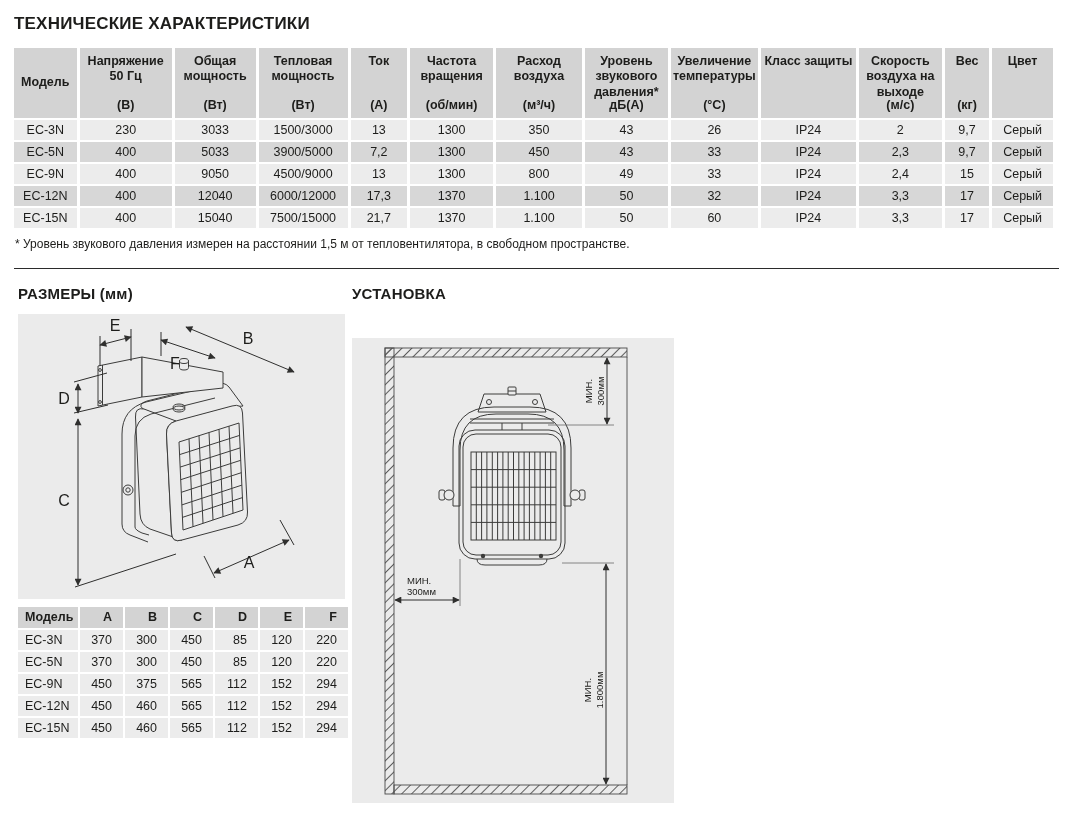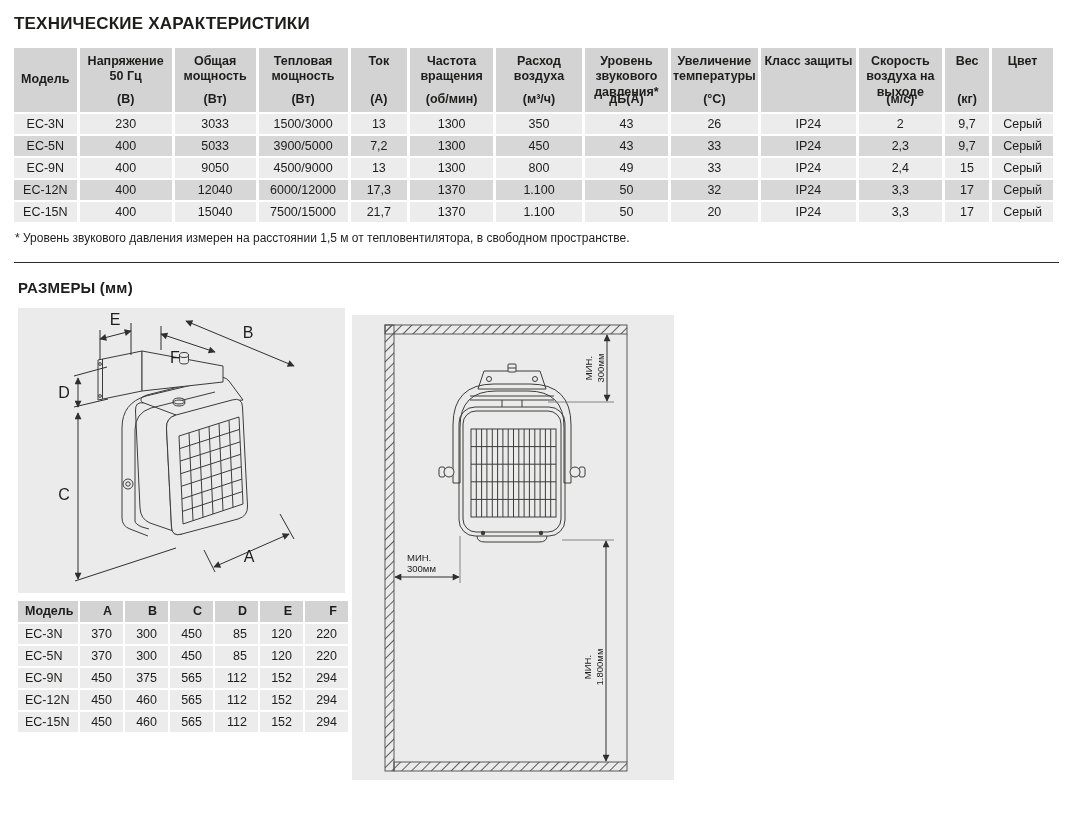--- a/index.html
+++ b/index.html
@@ -18,21 +18,21 @@
   }
 
   
   table.spec {
     border-collapse: separate; border-spacing: 3px 2px;
     table-layout: fixed; width: 1045px; margin-left: -3px;
   }
   table.spec th {
     background: #d3d3d3; height: 62px; position: relative;
     font-size: 12.5px; font-weight: bold; line-height: 1.22;
-    padding: 6px 2px 12px 2px; vertical-align: top; text-align: center;
+    padding: 6px 2px 18px 2px; vertical-align: top; text-align: center;
   }
   table.spec th .hunit {
     position: absolute; bottom: 5px; left: 0; right: 0; text-align: center;
   }
   table.spec th:first-child { text-align: left; }
   table.spec th:first-child .hname {
     position: absolute; top: 50%; transform: translateY(-50%); left: 7px;
   }
   table.spec td {
     background: #ececec; height: 20px; font-size: 12.5px;
@@ -218,21 +218,21 @@
         </tr>
         <tr>
           <td>EC-15N</td>
           <td>400</td>
           <td>15040</td>
           <td>7500/15000</td>
           <td>21,7</td>
           <td>1370</td>
           <td>1.100</td>
           <td>50</td>
-          <td>20</td>
+          <td>60</td>
           <td>IP24</td>
           <td>3,3</td>
           <td>17</td>
           <td>Серый</td>
         </tr>
       </tbody>
   </table>
 
   <p class="footnote">* Уровень звукового давления измерен на расстоянии 1,5 м от тепловентилятора, в свободном пространстве.</p>
 
@@ -364,20 +364,21 @@
               <td>565</td>
               <td>112</td>
               <td>152</td>
               <td>294</td>
             </tr>
           </tbody>
       </table>
     </div>
 
     <div class="right-col">
+      <h2 class="sec-title">УСТАНОВКА</h2>
 
       <div class="panel install-panel">
         <svg width="322" height="465" viewBox="0 0 322 465">
           <defs>
             <pattern id="hatch" width="7" height="7" patternUnits="userSpaceOnUse" patternTransform="rotate(45)">
               <line x1="0" y1="0" x2="0" y2="7" stroke="#5e5e5e" stroke-width="2"></line>
             </pattern>
             <marker id="arR" viewBox="0 0 10 10" refX="9" refY="5" markerWidth="9" markerHeight="7" orient="auto-start-reverse">
               <path d="M0 0 L10 5 L0 10 z" fill="#2f2f2e"></path>
             </marker>

